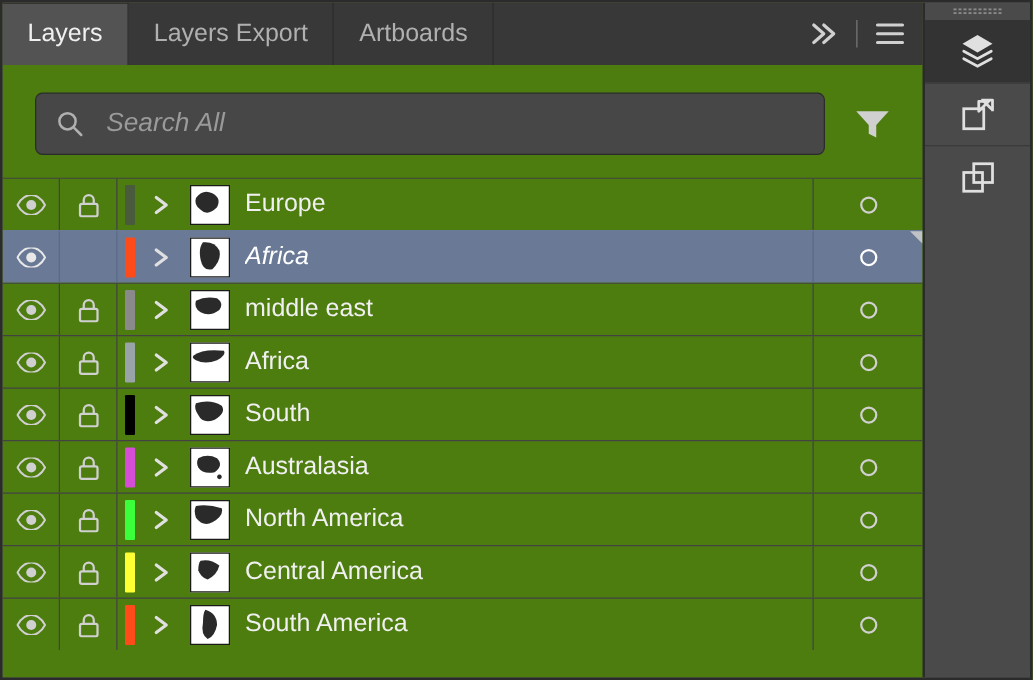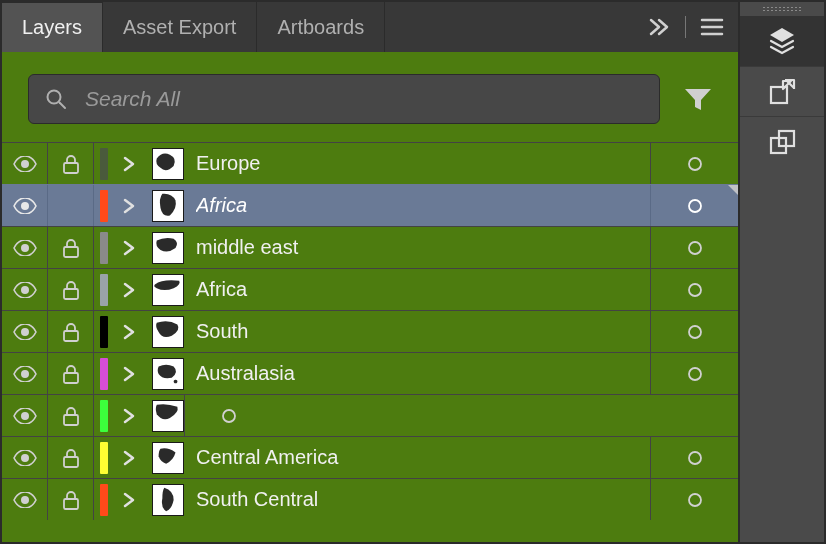--- a/index.html
+++ b/index.html
@@ -195,21 +195,21 @@
 
 <div class="container">
 
   <div class="panel">
 
     <div class="tabbar">
       <div class="tab active">
         <span>Layers</span>
       </div>
       <div class="tab inactive">
-        <span>Asset Export</span>
+        <span>Layers Export</span>
       </div>
       <div class="tab inactive">
         <span>Artboards</span>
       </div>
       <div class="tabbar-fill"></div>
       <div class="tabbar-right">
         <span>
           <svg width="22" height="18" viewBox="0 0 22 18">
               <path d="M2 2 L10 9 L2 16 M10 2 L18 9 L10 16" fill="none" stroke="#d0d0d0" stroke-width="2.5" stroke-linecap="round" stroke-linejoin="round"></path>
             </svg>
@@ -439,20 +439,21 @@
     <div class="disclosure">
       <svg width="12" height="16" viewBox="0 0 12 16">
               <path d="M2 2 L10 8 L2 14" fill="none" stroke="currentColor" stroke-width="2.5" stroke-linecap="round" stroke-linejoin="round"></path>
             </svg>
     </div>
     <div class="thumb">
             <svg width="30" height="30" viewBox="0 0 32 32">
               <path d="M4 4 Q14 2 26 6 Q28 12 18 18 Q10 22 4 14 Q2 8 4 4 Z" fill="#2a2a2a"></path>
             </svg>
           </div>
+    <div class="layer-name">North America</div>
     <div class="target">
       <svg width="16" height="16" viewBox="0 0 16 16">
               <circle cx="8" cy="8" r="6" fill="none" stroke="currentColor" stroke-width="1.8"></circle>
             </svg>
     </div>
   </div>
         <div class="layer-row">
     <div class="cell-eye">
       <svg width="24" height="16" viewBox="0 0 24 16">
               <path d="M1 8 C4 2 9 0 12 0 C15 0 20 2 23 8 C20 14 15 16 12 16 C9 16 4 14 1 8 Z" fill="none" stroke="currentColor" stroke-width="1.6"></path>
@@ -500,21 +501,21 @@
     <div class="disclosure">
       <svg width="12" height="16" viewBox="0 0 12 16">
               <path d="M2 2 L10 8 L2 14" fill="none" stroke="currentColor" stroke-width="2.5" stroke-linecap="round" stroke-linejoin="round"></path>
             </svg>
     </div>
     <div class="thumb">
             <svg width="30" height="30" viewBox="0 0 32 32">
               <path d="M12 3 Q22 6 22 16 Q20 26 14 28 Q8 24 10 14 Q10 6 12 3 Z" fill="#2a2a2a"></path>
             </svg>
           </div>
-    <div class="layer-name">South Central</div>
+    <div class="layer-name">South America</div>
     <div class="target">
       <svg width="16" height="16" viewBox="0 0 16 16">
               <circle cx="8" cy="8" r="6" fill="none" stroke="currentColor" stroke-width="1.8"></circle>
             </svg>
     </div>
   </div>
       </div>
 
   </div>
 

